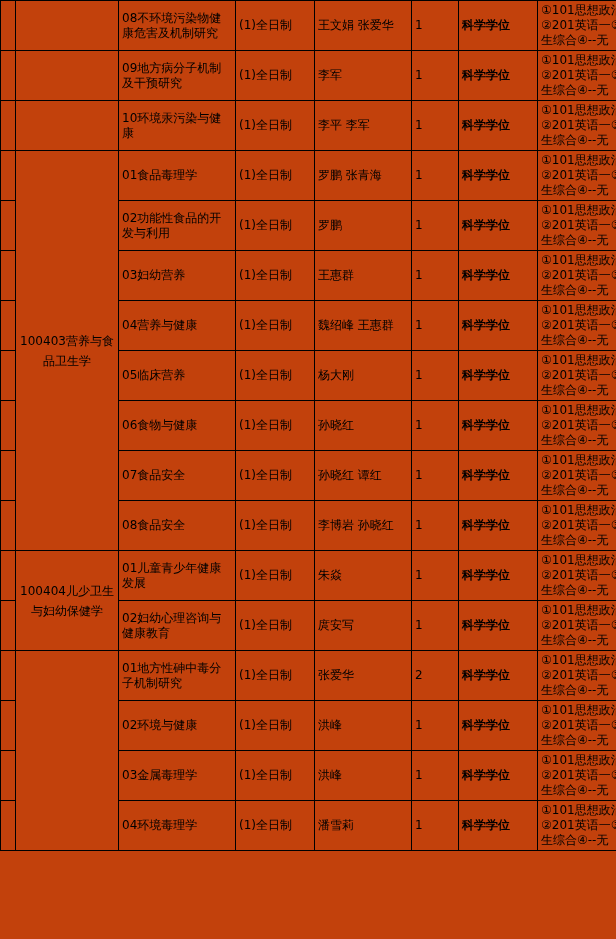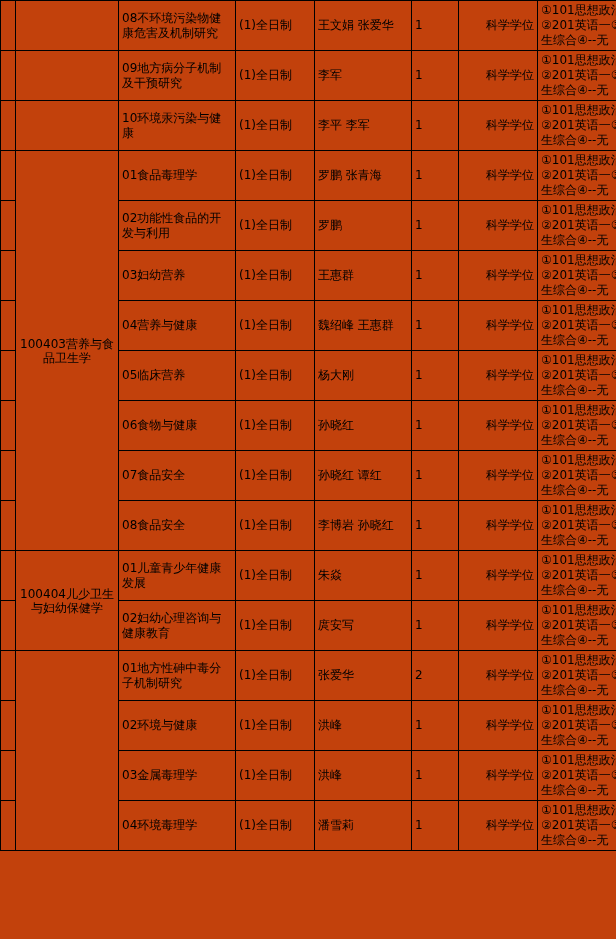--- a/index.html
+++ b/index.html
@@ -57,43 +57,44 @@
     vertical-align: middle;
     margin-top: 16px;
   }
   td.c-num {
     width: 40px;
     text-align: left;
     vertical-align: middle;
   }
   td.c-degree {
     width: 72px;
-    text-align: right;
-    vertical-align: middle;
+    text-align: left;
+    vertical-align: middle;
+    font-weight: bold;
   }
   td.c-exam {
     width: 126px;
     text-align: left;
     vertical-align: middle;
     line-height: 15px;
   }
   
   td.c-edge {
     width: 8px;
     border-left: none;
     border-top: none;
     border-bottom: none;
   }
   .exam-line {
     display: block;
     white-space: normal;
   }
   .major-text {
     display: block;
-    line-height: 14px;
+    line-height: 20px;
   }
 </style>
 </head>
 <body>
 
 <div class="page">
   <table class="grid">
     <tbody>
 
       <tr>

